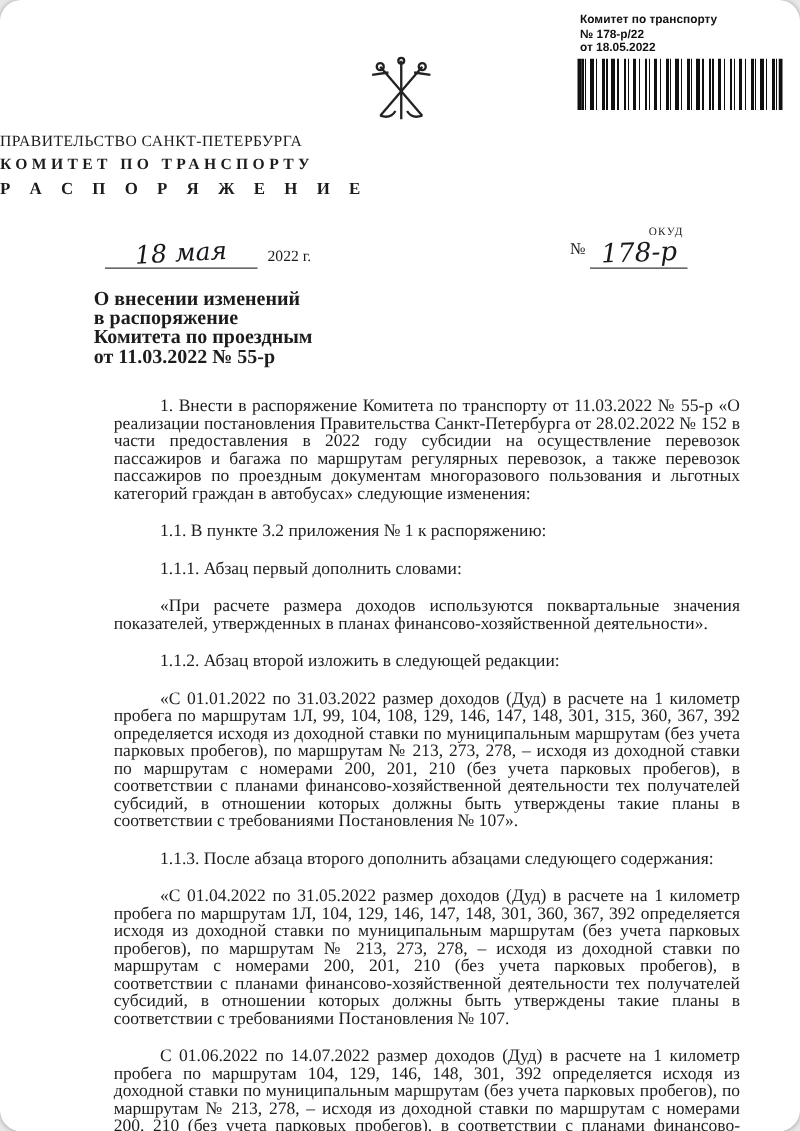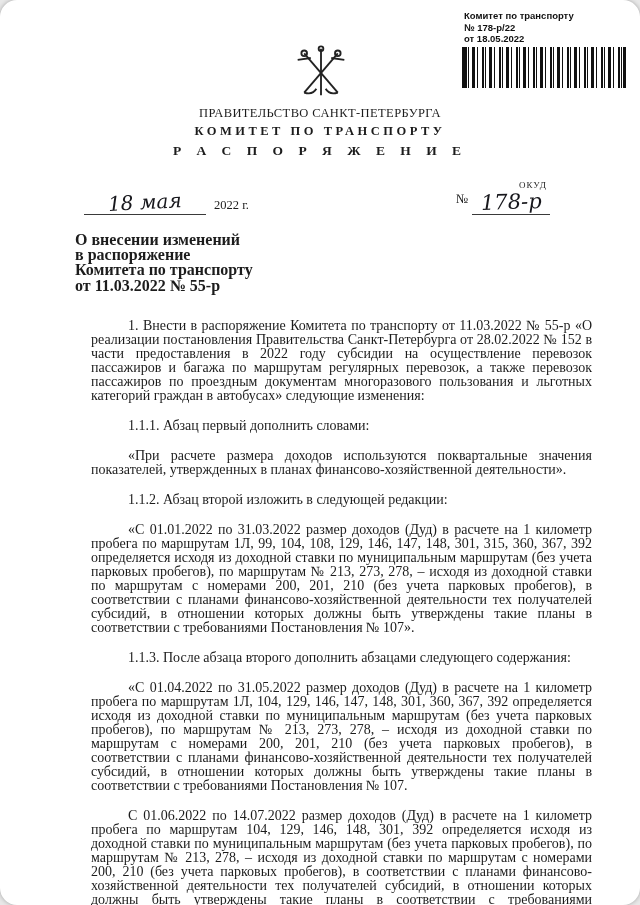--- a/index.html
+++ b/index.html
@@ -29,21 +29,21 @@
       #111 7px,#111 10px,#fff 10px,#fff 12px,
       #111 12px,#111 13px,#fff 13px,#fff 17px);
     border-left:3px solid #111;border-right:3px solid #111;
   }
 
   
   .emblem{position:absolute;left:293px;top:44px;width:56px;height:56px;}
   .emblem svg{width:100%;height:100%;stroke:#222;fill:none;stroke-width:2;}
 
   
-  .doc-header{position:absolute;left:0;top:106px;width:640px;text-align:center;}
+  .doc-header{position:absolute;left:0;top:106px;width:640px;text-align:left;}
   .gov-line{font-size:12.5px;letter-spacing:.4px;}
   .committee-line{font-size:12.5px;font-weight:bold;letter-spacing:3.5px;margin-top:3px;}
   .type-line{font-size:13.5px;font-weight:bold;letter-spacing:6px;margin-top:4px;}
 
   .okud{position:absolute;left:472px;top:180px;font-size:9px;letter-spacing:1px;margin-left:47px;}
 
   
   .dateline{position:absolute;left:84px;top:190px;width:530px;height:34px;}
   .date-underline{
     display:inline-block;width:122px;border-bottom:1.3px solid #3a3a3a;
@@ -114,26 +114,27 @@
   <div class="dateline">
     <span class="date-underline"><span class="handwritten">18 мая</span></span><span class="year">2022 г.</span>
     <span class="numgroup">
       <span class="numsign">№</span><span class="num-underline"><span class="handwritten handwritten-num">178-р</span></span>
     </span>
   </div>
 
   <div class="subject">
     <div>О внесении изменений</div>
     <div>в распоряжение</div>
-    <div>Комитета по транспорту</div>
+    <div>Комитета по проездным</div>
     <div>от 11.03.2022 № 55-р</div>
   </div>
 
   <div class="body-text">
     <p>1. Внести в распоряжение Комитета по транспорту от 11.03.2022 № 55-р «О реализации постановления Правительства Санкт-Петербурга от 28.02.2022 № 152 в части предоставления в 2022 году субсидии на осуществление перевозок пассажиров и багажа по маршрутам регулярных перевозок, а также перевозок пассажиров по проездным документам многоразового пользования и льготных категорий граждан в автобусах» следующие изменения:</p>
+    <p>1.1. В пункте 3.2 приложения № 1 к распоряжению:</p>
     <p>1.1.1. Абзац первый дополнить словами:</p>
     <p>«При расчете размера доходов используются поквартальные значения показателей, утвержденных в планах финансово-хозяйственной деятельности».</p>
     <p>1.1.2. Абзац второй изложить в следующей редакции:</p>
     <p>«С 01.01.2022 по 31.03.2022 размер доходов (Дуд) в расчете на 1 километр пробега по маршрутам 1Л, 99, 104, 108, 129, 146, 147, 148, 301, 315, 360, 367, 392 определяется исходя из доходной ставки по муниципальным маршрутам (без учета парковых пробегов), по маршрутам № 213, 273, 278, – исходя из доходной ставки по маршрутам с номерами 200, 201, 210 (без учета парковых пробегов), в соответствии с планами финансово-хозяйственной деятельности тех получателей субсидий, в отношении которых должны быть утверждены такие планы в соответствии с требованиями Постановления № 107».</p>
     <p>1.1.3. После абзаца второго дополнить абзацами следующего содержания:</p>
     <p>«С 01.04.2022 по 31.05.2022 размер доходов (Дуд) в расчете на 1 километр пробега по маршрутам 1Л, 104, 129, 146, 147, 148, 301, 360, 367, 392 определяется исходя из доходной ставки по муниципальным маршрутам (без учета парковых пробегов), по маршрутам № 213, 273, 278, – исходя из доходной ставки по маршрутам с номерами 200, 201, 210 (без учета парковых пробегов), в соответствии с планами финансово-хозяйственной деятельности тех получателей субсидий, в отношении которых должны быть утверждены такие планы в соответствии с требованиями Постановления № 107.</p>
     <p>С 01.06.2022 по 14.07.2022 размер доходов (Дуд) в расчете на 1 километр пробега по маршрутам 104, 129, 146, 148, 301, 392 определяется исходя из доходной ставки по муниципальным маршрутам (без учета парковых пробегов), по маршрутам № 213, 278, – исходя из доходной ставки по маршрутам с номерами 200, 210 (без учета парковых пробегов), в соответствии с планами финансово-хозяйственной деятельности тех получателей субсидий, в отношении которых должны быть утверждены такие планы в соответствии с требованиями Постановления № 107».</p>
   </div>
 
 </div>

